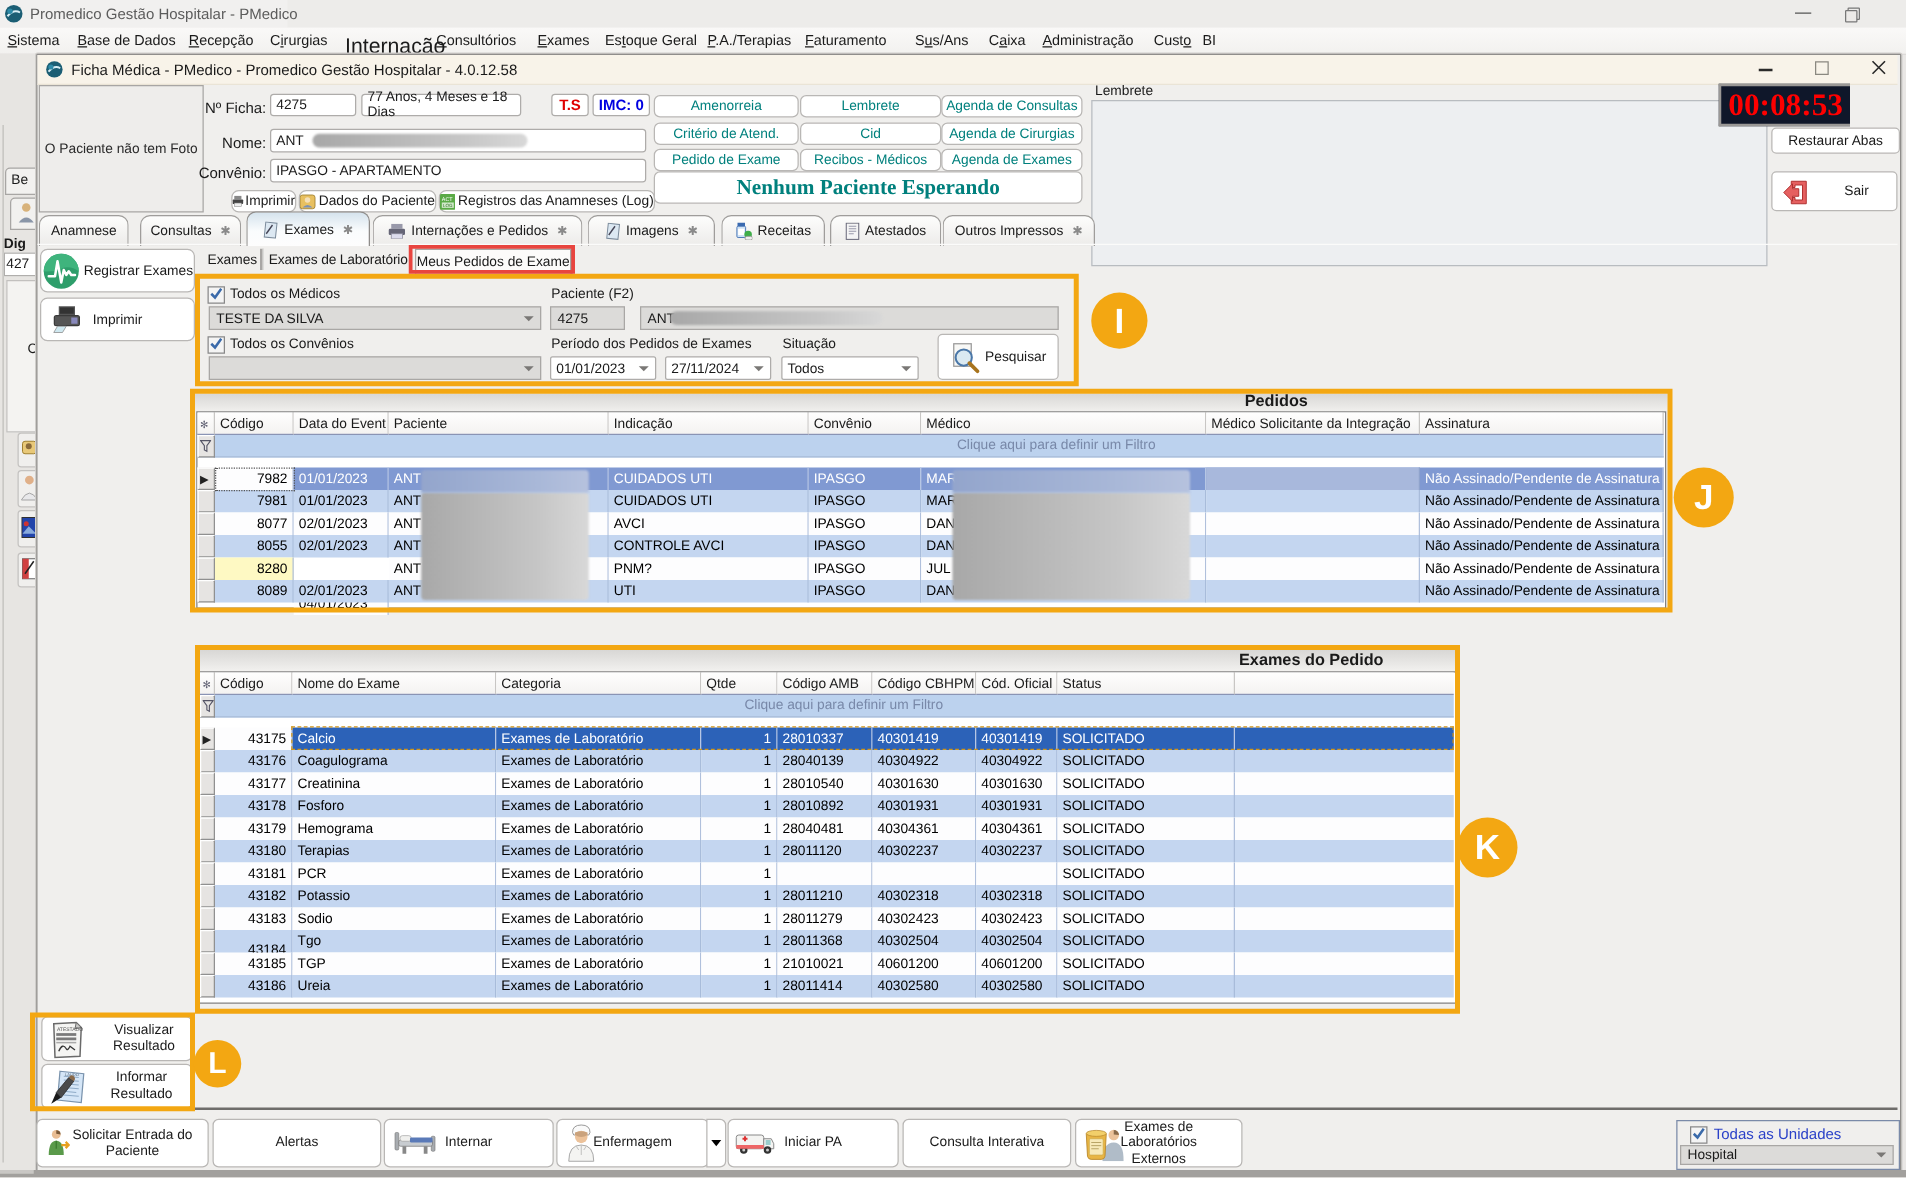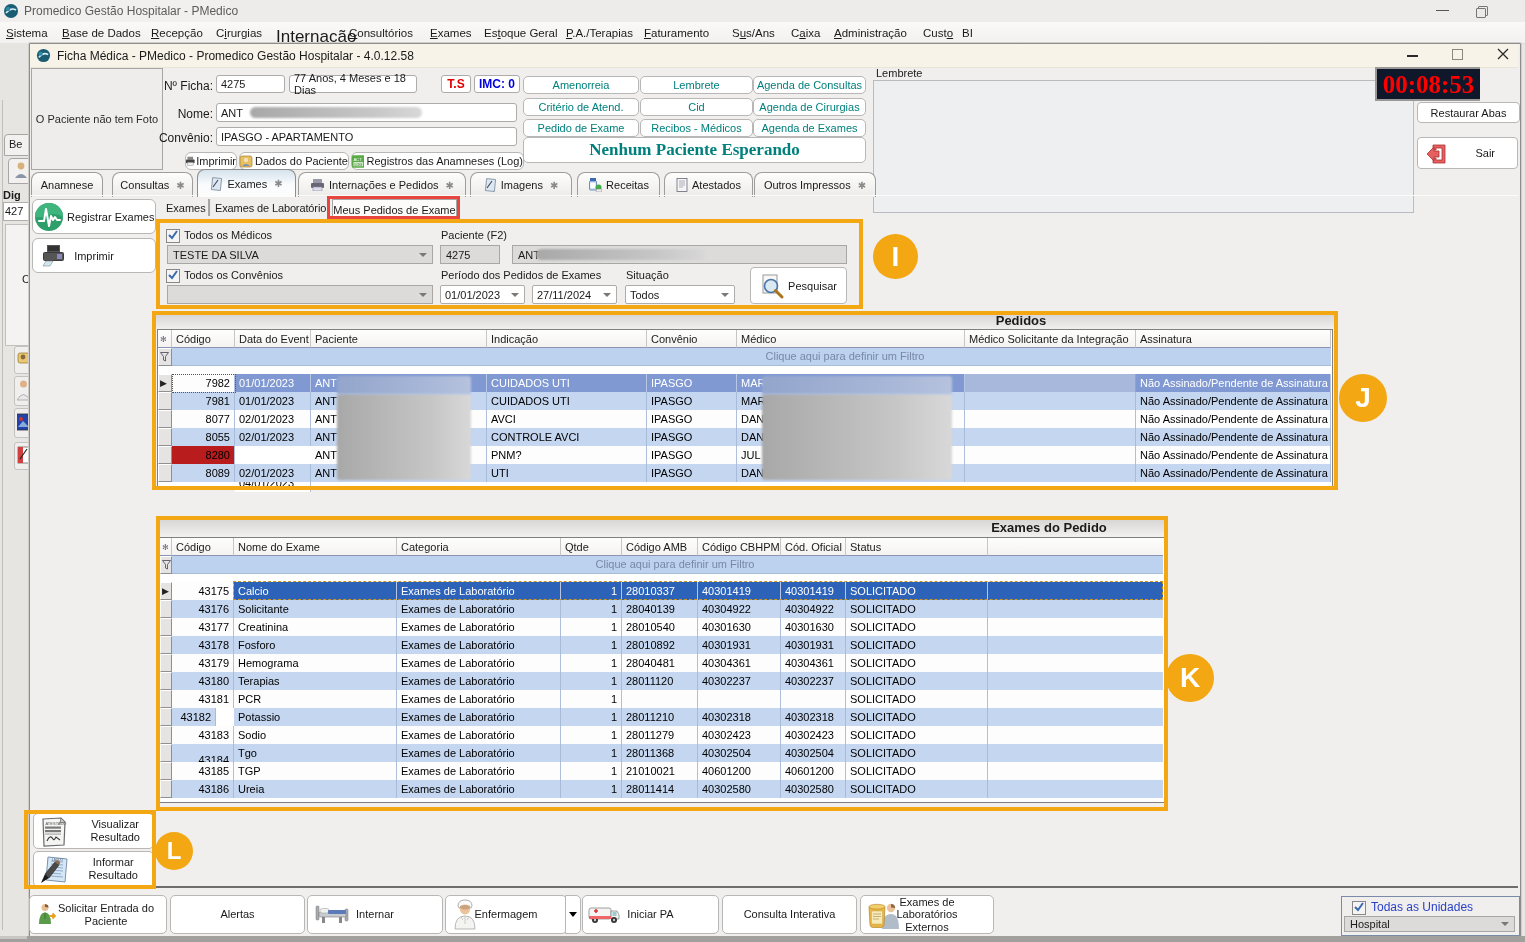--- a/index.html
+++ b/index.html
@@ -293,21 +293,21 @@
 <div class="abs" style="left:158px;top:428px;width:14px;height:18px;background:#e6e4e2;border:1px solid #fff;border-right-color:#909090;border-bottom-color:#909090;box-sizing:border-box;"></div>
 <div class="abs" style="left:172px;top:428px;width:63px;height:18px;background:#c4d6f0;color:#000;border-right:1px solid #a8bcda;box-sizing:border-box;display:flex;align-items:center;justify-content:flex-end;padding:0 4px;white-space:nowrap;overflow:hidden;">8055</div>
 <div class="abs" style="left:235px;top:428px;width:76px;height:18px;background:#c4d6f0;color:#000;border-right:1px solid #a8bcda;box-sizing:border-box;display:flex;align-items:center;justify-content:flex-start;padding:0 4px;white-space:nowrap;overflow:hidden;">02/01/2023</div>
 <div class="abs" style="left:311px;top:428px;width:176px;height:18px;background:#c4d6f0;color:#000;border-right:1px solid #a8bcda;box-sizing:border-box;display:flex;align-items:center;justify-content:flex-start;padding:0 4px;white-space:nowrap;overflow:hidden;">ANT</div>
 <div class="abs" style="left:487px;top:428px;width:160px;height:18px;background:#c4d6f0;color:#000;border-right:1px solid #a8bcda;box-sizing:border-box;display:flex;align-items:center;justify-content:flex-start;padding:0 4px;white-space:nowrap;overflow:hidden;">CONTROLE AVCI</div>
 <div class="abs" style="left:647px;top:428px;width:90px;height:18px;background:#c4d6f0;color:#000;border-right:1px solid #a8bcda;box-sizing:border-box;display:flex;align-items:center;justify-content:flex-start;padding:0 4px;white-space:nowrap;overflow:hidden;">IPASGO</div>
 <div class="abs" style="left:737px;top:428px;width:228px;height:18px;background:#c4d6f0;color:#000;border-right:1px solid #a8bcda;box-sizing:border-box;display:flex;align-items:center;justify-content:flex-start;padding:0 4px;white-space:nowrap;overflow:hidden;">DAN</div>
 <div class="abs" style="left:965px;top:428px;width:171px;height:18px;background:#c4d6f0;color:#000;border-right:1px solid #a8bcda;box-sizing:border-box;display:flex;align-items:center;justify-content:flex-start;padding:0 4px;white-space:nowrap;overflow:hidden;"></div>
 <div class="abs" style="left:1136px;top:428px;width:195px;height:18px;background:#c4d6f0;color:#000;border-right:1px solid #a8bcda;box-sizing:border-box;display:flex;align-items:center;justify-content:flex-start;padding:0 4px;white-space:nowrap;overflow:hidden;">Não Assinado/Pendente de Assinatura</div>
 <div class="abs" style="left:158px;top:446px;width:14px;height:18px;background:#e6e4e2;border:1px solid #fff;border-right-color:#909090;border-bottom-color:#909090;box-sizing:border-box;"></div>
-<div class="abs" style="left:172px;top:446px;width:63px;height:18px;background:#b91c1c;color:#000;border-right:1px solid #b0c0dc;box-sizing:border-box;display:flex;align-items:center;justify-content:flex-end;padding:0 4px;white-space:nowrap;overflow:hidden;">8280</div>
+<div class="abs" style="left:172px;top:446px;width:63px;height:18px;background:#fef9c3;color:#000;border-right:1px solid #b0c0dc;box-sizing:border-box;display:flex;align-items:center;justify-content:flex-end;padding:0 4px;white-space:nowrap;overflow:hidden;">8280</div>
 <div class="abs" style="left:235px;top:446px;width:76px;height:18px;background:#fdfdfe;color:#000;border-right:1px solid #b0c0dc;box-sizing:border-box;display:flex;align-items:center;justify-content:flex-start;padding:0 4px;white-space:nowrap;overflow:hidden;margin-top:28px;">04/01/2023</div>
 <div class="abs" style="left:311px;top:446px;width:176px;height:18px;background:#fdfdfe;color:#000;border-right:1px solid #b0c0dc;box-sizing:border-box;display:flex;align-items:center;justify-content:flex-start;padding:0 4px;white-space:nowrap;overflow:hidden;">ANT</div>
 <div class="abs" style="left:487px;top:446px;width:160px;height:18px;background:#fdfdfe;color:#000;border-right:1px solid #b0c0dc;box-sizing:border-box;display:flex;align-items:center;justify-content:flex-start;padding:0 4px;white-space:nowrap;overflow:hidden;">PNM?</div>
 <div class="abs" style="left:647px;top:446px;width:90px;height:18px;background:#fdfdfe;color:#000;border-right:1px solid #b0c0dc;box-sizing:border-box;display:flex;align-items:center;justify-content:flex-start;padding:0 4px;white-space:nowrap;overflow:hidden;">IPASGO</div>
 <div class="abs" style="left:737px;top:446px;width:228px;height:18px;background:#fdfdfe;color:#000;border-right:1px solid #b0c0dc;box-sizing:border-box;display:flex;align-items:center;justify-content:flex-start;padding:0 4px;white-space:nowrap;overflow:hidden;">JUL</div>
 <div class="abs" style="left:965px;top:446px;width:171px;height:18px;background:#fdfdfe;color:#000;border-right:1px solid #b0c0dc;box-sizing:border-box;display:flex;align-items:center;justify-content:flex-start;padding:0 4px;white-space:nowrap;overflow:hidden;"></div>
 <div class="abs" style="left:1136px;top:446px;width:195px;height:18px;background:#fdfdfe;color:#000;border-right:1px solid #b0c0dc;box-sizing:border-box;display:flex;align-items:center;justify-content:flex-start;padding:0 4px;white-space:nowrap;overflow:hidden;">Não Assinado/Pendente de Assinatura</div>
 <div class="abs" style="left:158px;top:464px;width:14px;height:18px;background:#e6e4e2;border:1px solid #fff;border-right-color:#909090;border-bottom-color:#909090;box-sizing:border-box;"></div>
 <div class="abs" style="left:172px;top:464px;width:63px;height:18px;background:#c4d6f0;color:#000;border-right:1px solid #a8bcda;box-sizing:border-box;display:flex;align-items:center;justify-content:flex-end;padding:0 4px;white-space:nowrap;overflow:hidden;">8089</div>
 <div class="abs" style="left:235px;top:464px;width:76px;height:18px;background:#c4d6f0;color:#000;border-right:1px solid #a8bcda;box-sizing:border-box;display:flex;align-items:center;justify-content:flex-start;padding:0 4px;white-space:nowrap;overflow:hidden;">02/01/2023</div>
@@ -351,21 +351,21 @@
 <div class="abs" style="left:234px;top:582px;width:163px;height:18px;background:#2c62b8;color:#fff;border-right:1px solid #b6c6e4;box-sizing:border-box;display:flex;align-items:center;justify-content:flex-start;padding:0 4px;white-space:nowrap;overflow:hidden;">Calcio</div>
 <div class="abs" style="left:397px;top:582px;width:164px;height:18px;background:#2c62b8;color:#fff;border-right:1px solid #b6c6e4;box-sizing:border-box;display:flex;align-items:center;justify-content:flex-start;padding:0 4px;white-space:nowrap;overflow:hidden;">Exames de Laboratório</div>
 <div class="abs" style="left:561px;top:582px;width:61px;height:18px;background:#2c62b8;color:#fff;border-right:1px solid #b6c6e4;box-sizing:border-box;display:flex;align-items:center;justify-content:flex-end;padding:0 4px;white-space:nowrap;overflow:hidden;">1</div>
 <div class="abs" style="left:622px;top:582px;width:76px;height:18px;background:#2c62b8;color:#fff;border-right:1px solid #b6c6e4;box-sizing:border-box;display:flex;align-items:center;justify-content:flex-start;padding:0 4px;white-space:nowrap;overflow:hidden;">28010337</div>
 <div class="abs" style="left:698px;top:582px;width:83px;height:18px;background:#2c62b8;color:#fff;border-right:1px solid #b6c6e4;box-sizing:border-box;display:flex;align-items:center;justify-content:flex-start;padding:0 4px;white-space:nowrap;overflow:hidden;">40301419</div>
 <div class="abs" style="left:781px;top:582px;width:65px;height:18px;background:#2c62b8;color:#fff;border-right:1px solid #b6c6e4;box-sizing:border-box;display:flex;align-items:center;justify-content:flex-start;padding:0 4px;white-space:nowrap;overflow:hidden;">40301419</div>
 <div class="abs" style="left:846px;top:582px;width:142px;height:18px;background:#2c62b8;color:#fff;border-right:1px solid #b6c6e4;box-sizing:border-box;display:flex;align-items:center;justify-content:flex-start;padding:0 4px;white-space:nowrap;overflow:hidden;">SOLICITADO</div>
 <div class="abs" style="left:988px;top:582px;width:175px;height:18px;background:#2c62b8;"></div>
 <div class="abs" style="left:160px;top:600px;width:12px;height:18px;background:#e6e4e2;border:1px solid #fff;border-right-color:#909090;border-bottom-color:#909090;box-sizing:border-box;"></div>
 <div class="abs" style="left:172px;top:600px;width:62px;height:18px;background:#c4d6f0;color:#000;border-right:1px solid #a8bcda;box-sizing:border-box;display:flex;align-items:center;justify-content:flex-end;padding:0 4px;white-space:nowrap;overflow:hidden;">43176</div>
-<div class="abs" style="left:234px;top:600px;width:163px;height:18px;background:#c4d6f0;color:#000;border-right:1px solid #a8bcda;box-sizing:border-box;display:flex;align-items:center;justify-content:flex-start;padding:0 4px;white-space:nowrap;overflow:hidden;">Solicitante</div>
+<div class="abs" style="left:234px;top:600px;width:163px;height:18px;background:#c4d6f0;color:#000;border-right:1px solid #a8bcda;box-sizing:border-box;display:flex;align-items:center;justify-content:flex-start;padding:0 4px;white-space:nowrap;overflow:hidden;">Coagulograma</div>
 <div class="abs" style="left:397px;top:600px;width:164px;height:18px;background:#c4d6f0;color:#000;border-right:1px solid #a8bcda;box-sizing:border-box;display:flex;align-items:center;justify-content:flex-start;padding:0 4px;white-space:nowrap;overflow:hidden;">Exames de Laboratório</div>
 <div class="abs" style="left:561px;top:600px;width:61px;height:18px;background:#c4d6f0;color:#000;border-right:1px solid #a8bcda;box-sizing:border-box;display:flex;align-items:center;justify-content:flex-end;padding:0 4px;white-space:nowrap;overflow:hidden;">1</div>
 <div class="abs" style="left:622px;top:600px;width:76px;height:18px;background:#c4d6f0;color:#000;border-right:1px solid #a8bcda;box-sizing:border-box;display:flex;align-items:center;justify-content:flex-start;padding:0 4px;white-space:nowrap;overflow:hidden;">28040139</div>
 <div class="abs" style="left:698px;top:600px;width:83px;height:18px;background:#c4d6f0;color:#000;border-right:1px solid #a8bcda;box-sizing:border-box;display:flex;align-items:center;justify-content:flex-start;padding:0 4px;white-space:nowrap;overflow:hidden;">40304922</div>
 <div class="abs" style="left:781px;top:600px;width:65px;height:18px;background:#c4d6f0;color:#000;border-right:1px solid #a8bcda;box-sizing:border-box;display:flex;align-items:center;justify-content:flex-start;padding:0 4px;white-space:nowrap;overflow:hidden;">40304922</div>
 <div class="abs" style="left:846px;top:600px;width:142px;height:18px;background:#c4d6f0;color:#000;border-right:1px solid #a8bcda;box-sizing:border-box;display:flex;align-items:center;justify-content:flex-start;padding:0 4px;white-space:nowrap;overflow:hidden;">SOLICITADO</div>
 <div class="abs" style="left:988px;top:600px;width:175px;height:18px;background:#c4d6f0;"></div>
 <div class="abs" style="left:160px;top:618px;width:12px;height:18px;background:#e6e4e2;border:1px solid #fff;border-right-color:#909090;border-bottom-color:#909090;box-sizing:border-box;"></div>
 <div class="abs" style="left:172px;top:618px;width:62px;height:18px;background:#fdfdfe;color:#000;border-right:1px solid #b0c0dc;box-sizing:border-box;display:flex;align-items:center;justify-content:flex-end;padding:0 4px;white-space:nowrap;overflow:hidden;">43177</div>
 <div class="abs" style="left:234px;top:618px;width:163px;height:18px;background:#fdfdfe;color:#000;border-right:1px solid #b0c0dc;box-sizing:border-box;display:flex;align-items:center;justify-content:flex-start;padding:0 4px;white-space:nowrap;overflow:hidden;">Creatinina</div>
@@ -410,21 +410,21 @@
 <div class="abs" style="left:172px;top:690px;width:62px;height:18px;background:#fdfdfe;color:#000;border-right:1px solid #b0c0dc;box-sizing:border-box;display:flex;align-items:center;justify-content:flex-end;padding:0 4px;white-space:nowrap;overflow:hidden;">43181</div>
 <div class="abs" style="left:234px;top:690px;width:163px;height:18px;background:#fdfdfe;color:#000;border-right:1px solid #b0c0dc;box-sizing:border-box;display:flex;align-items:center;justify-content:flex-start;padding:0 4px;white-space:nowrap;overflow:hidden;">PCR</div>
 <div class="abs" style="left:397px;top:690px;width:164px;height:18px;background:#fdfdfe;color:#000;border-right:1px solid #b0c0dc;box-sizing:border-box;display:flex;align-items:center;justify-content:flex-start;padding:0 4px;white-space:nowrap;overflow:hidden;">Exames de Laboratório</div>
 <div class="abs" style="left:561px;top:690px;width:61px;height:18px;background:#fdfdfe;color:#000;border-right:1px solid #b0c0dc;box-sizing:border-box;display:flex;align-items:center;justify-content:flex-end;padding:0 4px;white-space:nowrap;overflow:hidden;">1</div>
 <div class="abs" style="left:622px;top:690px;width:76px;height:18px;background:#fdfdfe;color:#000;border-right:1px solid #b0c0dc;box-sizing:border-box;display:flex;align-items:center;justify-content:flex-start;padding:0 4px;white-space:nowrap;overflow:hidden;"></div>
 <div class="abs" style="left:698px;top:690px;width:83px;height:18px;background:#fdfdfe;color:#000;border-right:1px solid #b0c0dc;box-sizing:border-box;display:flex;align-items:center;justify-content:flex-start;padding:0 4px;white-space:nowrap;overflow:hidden;"></div>
 <div class="abs" style="left:781px;top:690px;width:65px;height:18px;background:#fdfdfe;color:#000;border-right:1px solid #b0c0dc;box-sizing:border-box;display:flex;align-items:center;justify-content:flex-start;padding:0 4px;white-space:nowrap;overflow:hidden;"></div>
 <div class="abs" style="left:846px;top:690px;width:142px;height:18px;background:#fdfdfe;color:#000;border-right:1px solid #b0c0dc;box-sizing:border-box;display:flex;align-items:center;justify-content:flex-start;padding:0 4px;white-space:nowrap;overflow:hidden;">SOLICITADO</div>
 <div class="abs" style="left:988px;top:690px;width:175px;height:18px;background:#fdfdfe;"></div>
 <div class="abs" style="left:160px;top:708px;width:12px;height:18px;background:#e6e4e2;border:1px solid #fff;border-right-color:#909090;border-bottom-color:#909090;box-sizing:border-box;"></div>
-<div class="abs" style="left:172px;top:708px;width:44px;height:18px;background:#c4d6f0;color:#000;border-right:1px solid #a8bcda;box-sizing:border-box;display:flex;align-items:center;justify-content:flex-end;padding:0 4px;white-space:nowrap;overflow:hidden;">43182</div>
+<div class="abs" style="left:172px;top:708px;width:62px;height:18px;background:#c4d6f0;color:#000;border-right:1px solid #a8bcda;box-sizing:border-box;display:flex;align-items:center;justify-content:flex-end;padding:0 4px;white-space:nowrap;overflow:hidden;">43182</div>
 <div class="abs" style="left:234px;top:708px;width:163px;height:18px;background:#c4d6f0;color:#000;border-right:1px solid #a8bcda;box-sizing:border-box;display:flex;align-items:center;justify-content:flex-start;padding:0 4px;white-space:nowrap;overflow:hidden;">Potassio</div>
 <div class="abs" style="left:397px;top:708px;width:164px;height:18px;background:#c4d6f0;color:#000;border-right:1px solid #a8bcda;box-sizing:border-box;display:flex;align-items:center;justify-content:flex-start;padding:0 4px;white-space:nowrap;overflow:hidden;">Exames de Laboratório</div>
 <div class="abs" style="left:561px;top:708px;width:61px;height:18px;background:#c4d6f0;color:#000;border-right:1px solid #a8bcda;box-sizing:border-box;display:flex;align-items:center;justify-content:flex-end;padding:0 4px;white-space:nowrap;overflow:hidden;">1</div>
 <div class="abs" style="left:622px;top:708px;width:76px;height:18px;background:#c4d6f0;color:#000;border-right:1px solid #a8bcda;box-sizing:border-box;display:flex;align-items:center;justify-content:flex-start;padding:0 4px;white-space:nowrap;overflow:hidden;">28011210</div>
 <div class="abs" style="left:698px;top:708px;width:83px;height:18px;background:#c4d6f0;color:#000;border-right:1px solid #a8bcda;box-sizing:border-box;display:flex;align-items:center;justify-content:flex-start;padding:0 4px;white-space:nowrap;overflow:hidden;">40302318</div>
 <div class="abs" style="left:781px;top:708px;width:65px;height:18px;background:#c4d6f0;color:#000;border-right:1px solid #a8bcda;box-sizing:border-box;display:flex;align-items:center;justify-content:flex-start;padding:0 4px;white-space:nowrap;overflow:hidden;">40302318</div>
 <div class="abs" style="left:846px;top:708px;width:142px;height:18px;background:#c4d6f0;color:#000;border-right:1px solid #a8bcda;box-sizing:border-box;display:flex;align-items:center;justify-content:flex-start;padding:0 4px;white-space:nowrap;overflow:hidden;">SOLICITADO</div>
 <div class="abs" style="left:988px;top:708px;width:175px;height:18px;background:#c4d6f0;"></div>
 <div class="abs" style="left:160px;top:726px;width:12px;height:18px;background:#e6e4e2;border:1px solid #fff;border-right-color:#909090;border-bottom-color:#909090;box-sizing:border-box;"></div>
 <div class="abs" style="left:172px;top:726px;width:62px;height:18px;background:#fdfdfe;color:#000;border-right:1px solid #b0c0dc;box-sizing:border-box;display:flex;align-items:center;justify-content:flex-end;padding:0 4px;white-space:nowrap;overflow:hidden;">43183</div>

